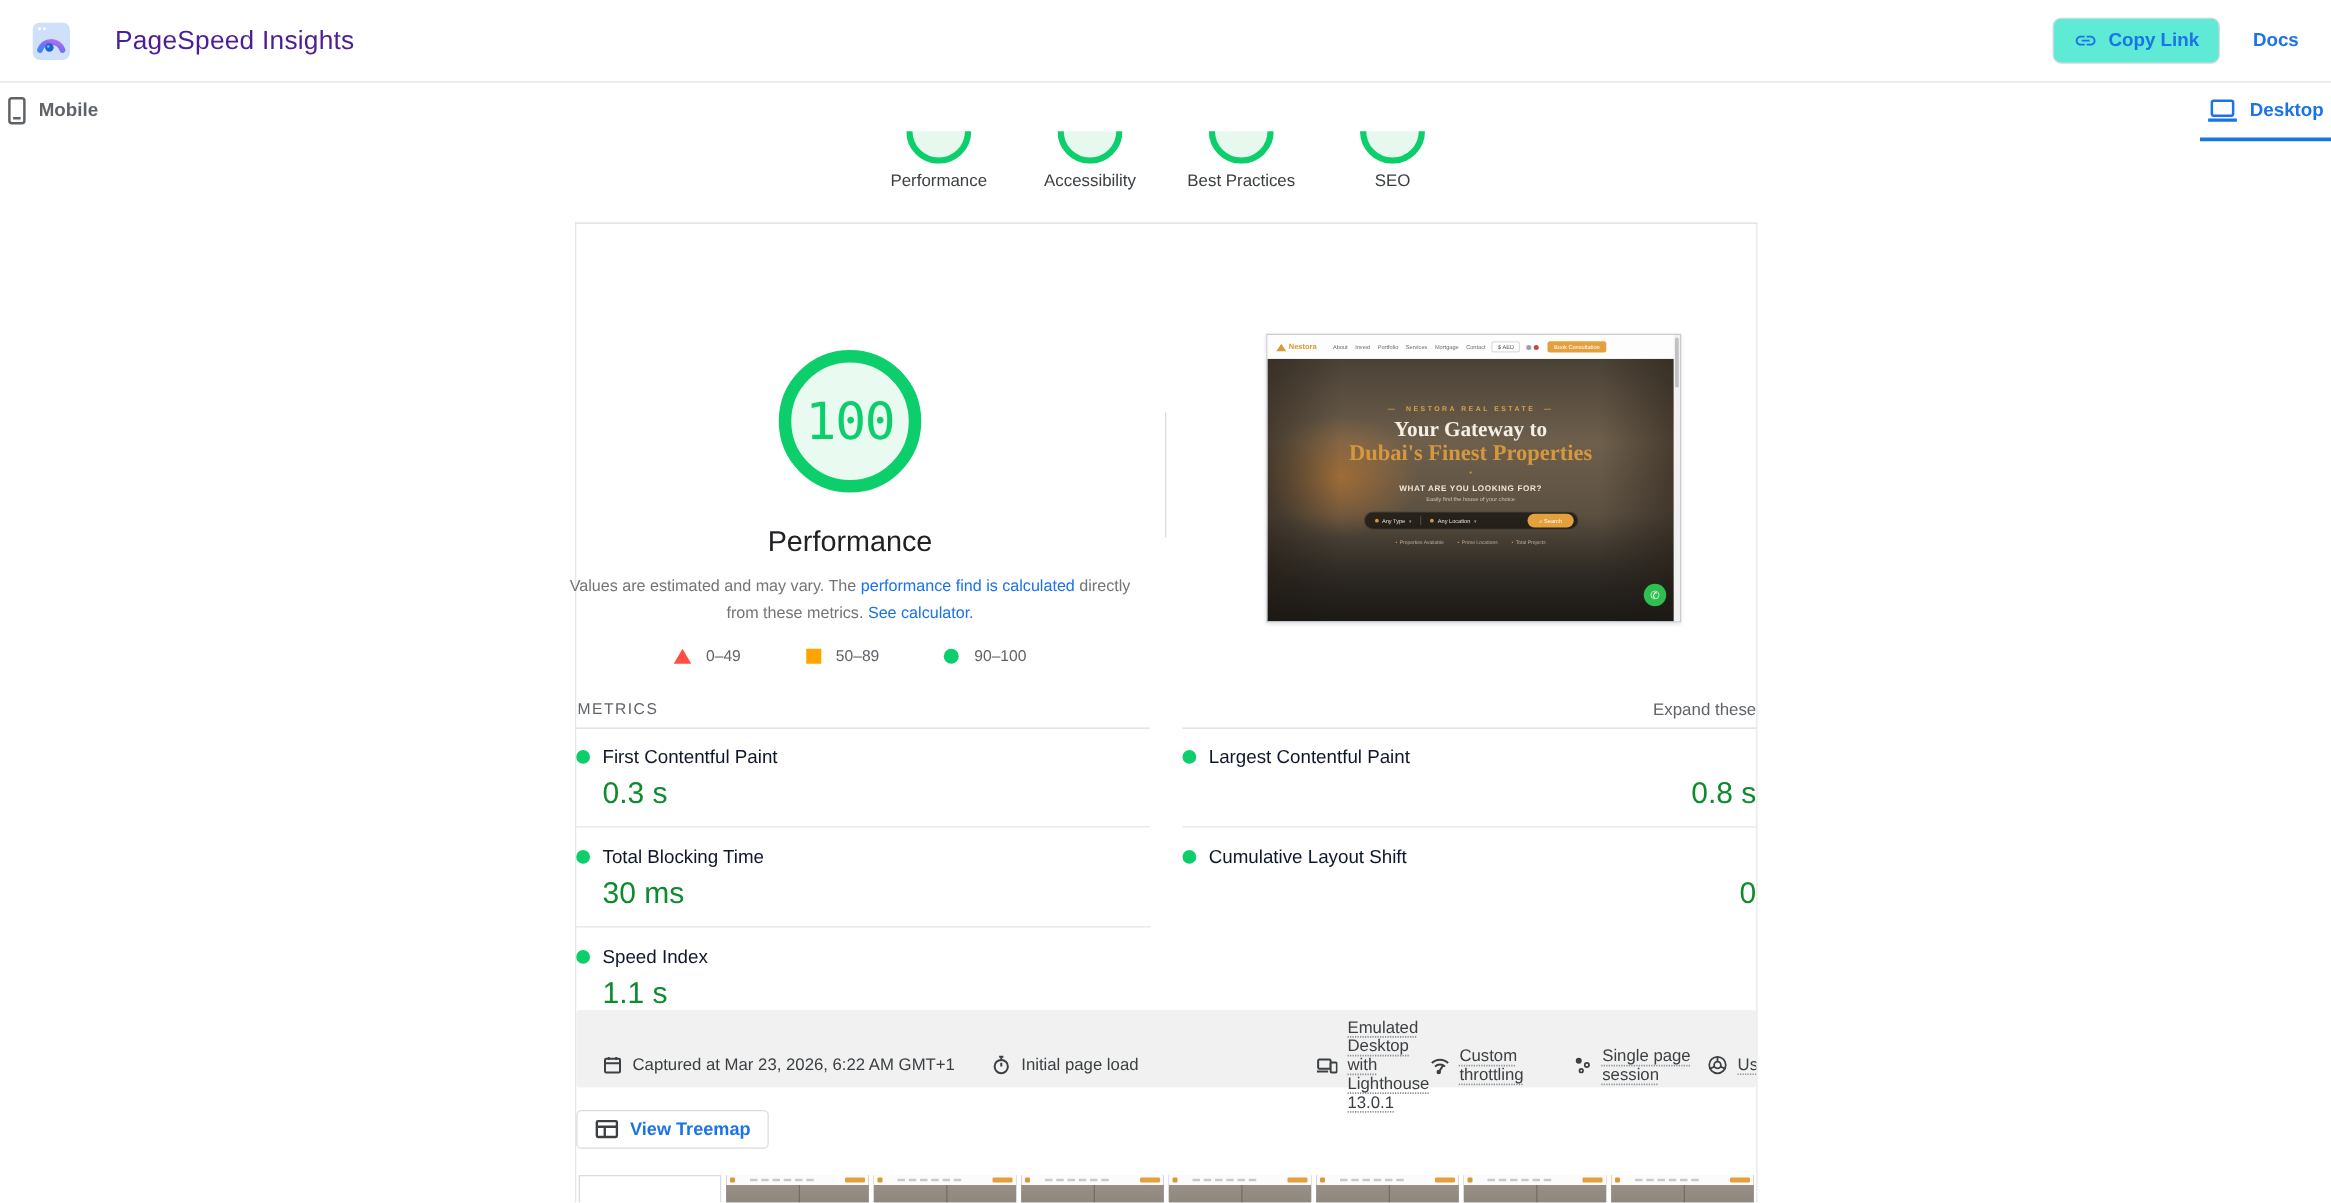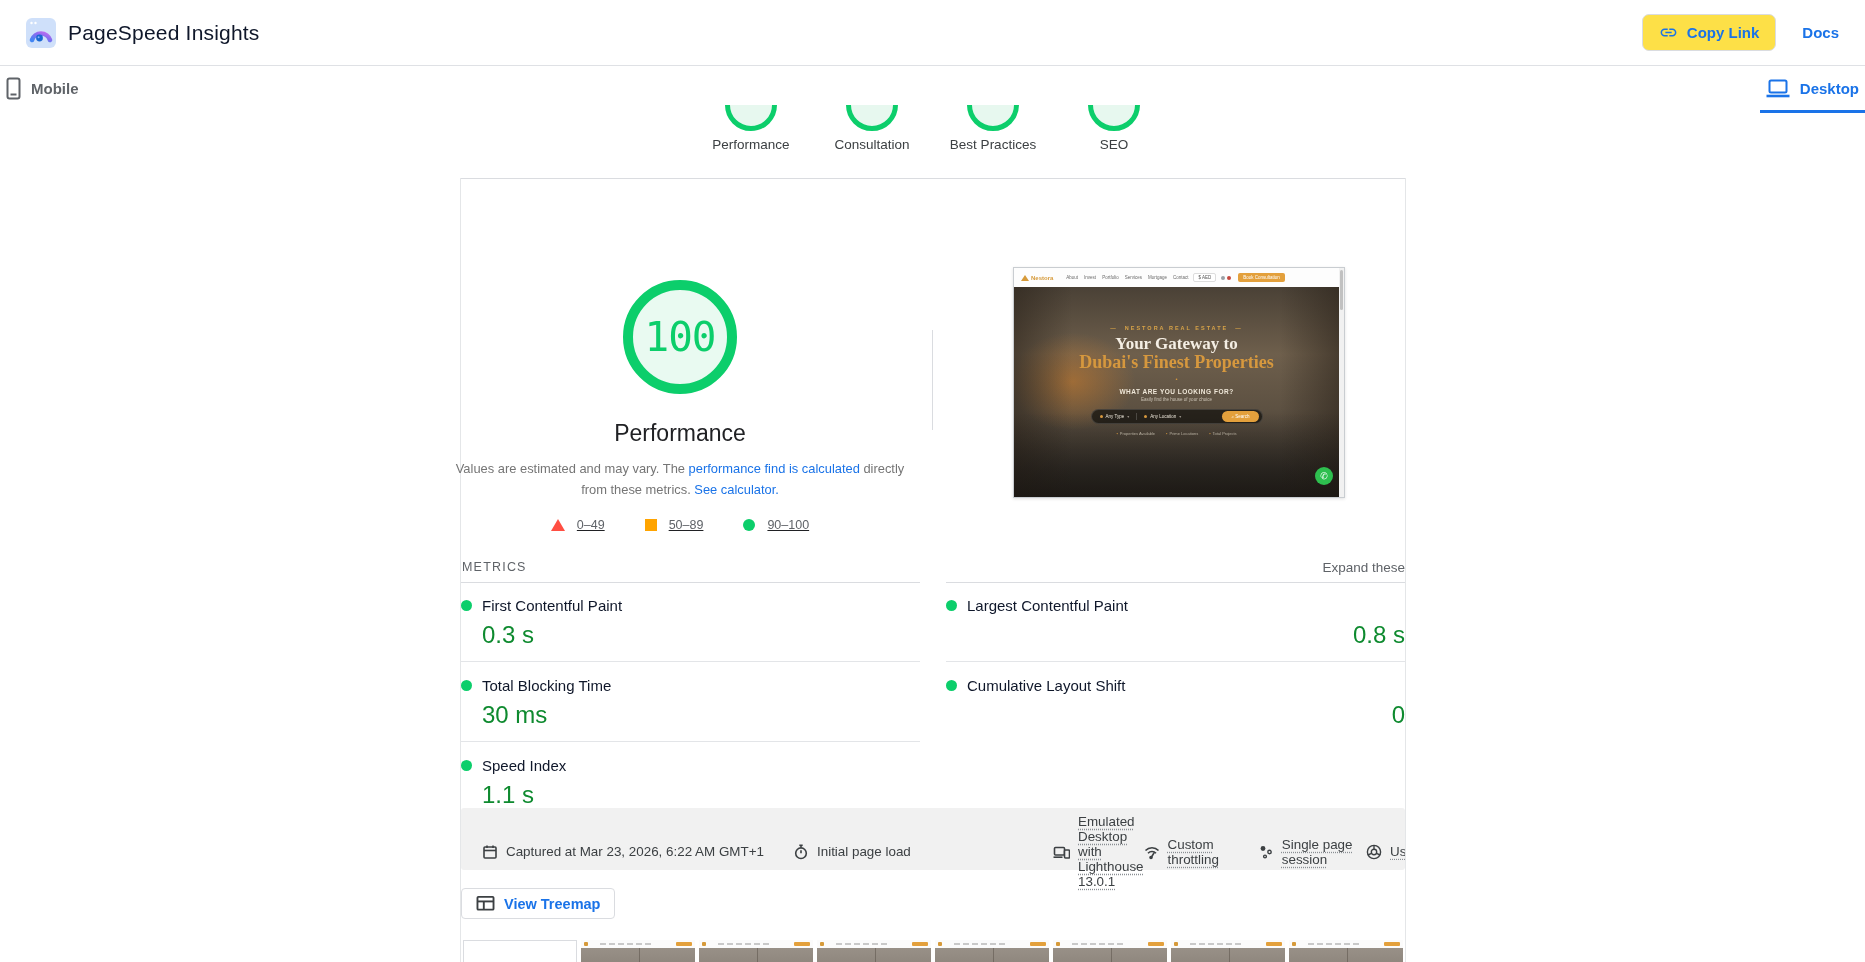--- a/index.html
+++ b/index.html
@@ -9,25 +9,25 @@
     font-family:"Liberation Sans", sans-serif; color:#202124; background:#fff;
   }
 
   
   .header {
     position:absolute; top:0; left:0; width:100%; height:66px;
     border-bottom:1px solid #dfe1e5; display:flex; align-items:center;
     padding:0 26px; background:#fff; z-index:5;
   }
   .logo { width:30px; height:30px; margin-right:12px; }
-  .app-title { font-size:21px; color:#0f172a; letter-spacing:.2px; }
+  .app-title { font-size:21px; color:#4c1d95; letter-spacing:.2px;margin-left:24px; }
   .header-right { margin-left:auto; display:flex; align-items:center; gap:26px; }
   .copy-link-btn {
     display:flex; align-items:center; gap:9px; height:37px; padding:0 16px;
-    border:1px solid #dadce0; border-radius:7px; background:#fde047;
+    border:1px solid #dadce0; border-radius:7px; background:#5eead4;
     color:#1a73e8; font-size:15px; font-weight:bold; cursor:pointer;
     font-family:"Liberation Sans", sans-serif;
   }
   .docs-link { color:#1a73e8; font-size:15px; font-weight:bold; text-decoration:none; cursor:pointer; }
 
   
   .tabs {
     position:absolute; top:66px; left:0; right:0; height:47px;
     display:flex; justify-content:space-between; gap:38px; z-index:4;
   }
@@ -68,21 +68,21 @@
     letter-spacing:-1px;
   }
   .gauge-title { position:absolute; top:420px; left:460px; width:440px; text-align:center; font-size:23px; color:#202124; }
   .gauge-note {
     position:absolute; top:459px; left:455px; width:450px; text-align:center;
     font-size:12.9px; line-height:1.6; color:#757575;
   }
   .gauge-note a { color:#1a73e8; text-decoration:none; cursor:pointer; }
   .legend {
     position:absolute; top:518px; left:460px; width:440px;
-    display:flex; justify-content:center; gap:40px; align-items:center;text-decoration:underline;
+    display:flex; justify-content:center; gap:52px; align-items:center;
   }
   .legend-item { display:flex; align-items:center; gap:12px; font-size:12.5px; color:#5f6368; }
   .lg-triangle { width:0; height:0; border-left:7px solid transparent; border-right:7px solid transparent; border-bottom:12px solid #ff4e42; }
   .lg-square { width:12px; height:12px; background:#ffa400; }
   .lg-circle { width:12px; height:12px; border-radius:50%; background:#0cce6b; }
 
   .mid-divider { position:absolute; left:932px; top:330px; width:1px; height:100px; background:#dadce0; }
 
   
   .thumb {
@@ -253,21 +253,21 @@
     <div class="score-item">
       <div class="score-clip">
           <div class="score-circle"></div>
         </div>
       <div class="score-label">Performance</div>
     </div>
     <div class="score-item">
       <div class="score-clip">
           <div class="score-circle"></div>
         </div>
-      <div class="score-label">Consultation</div>
+      <div class="score-label">Accessibility</div>
     </div>
     <div class="score-item">
       <div class="score-clip">
           <div class="score-circle"></div>
         </div>
       <div class="score-label">Best Practices</div>
     </div>
     <div class="score-item">
       <div class="score-clip">
           <div class="score-circle"></div>

